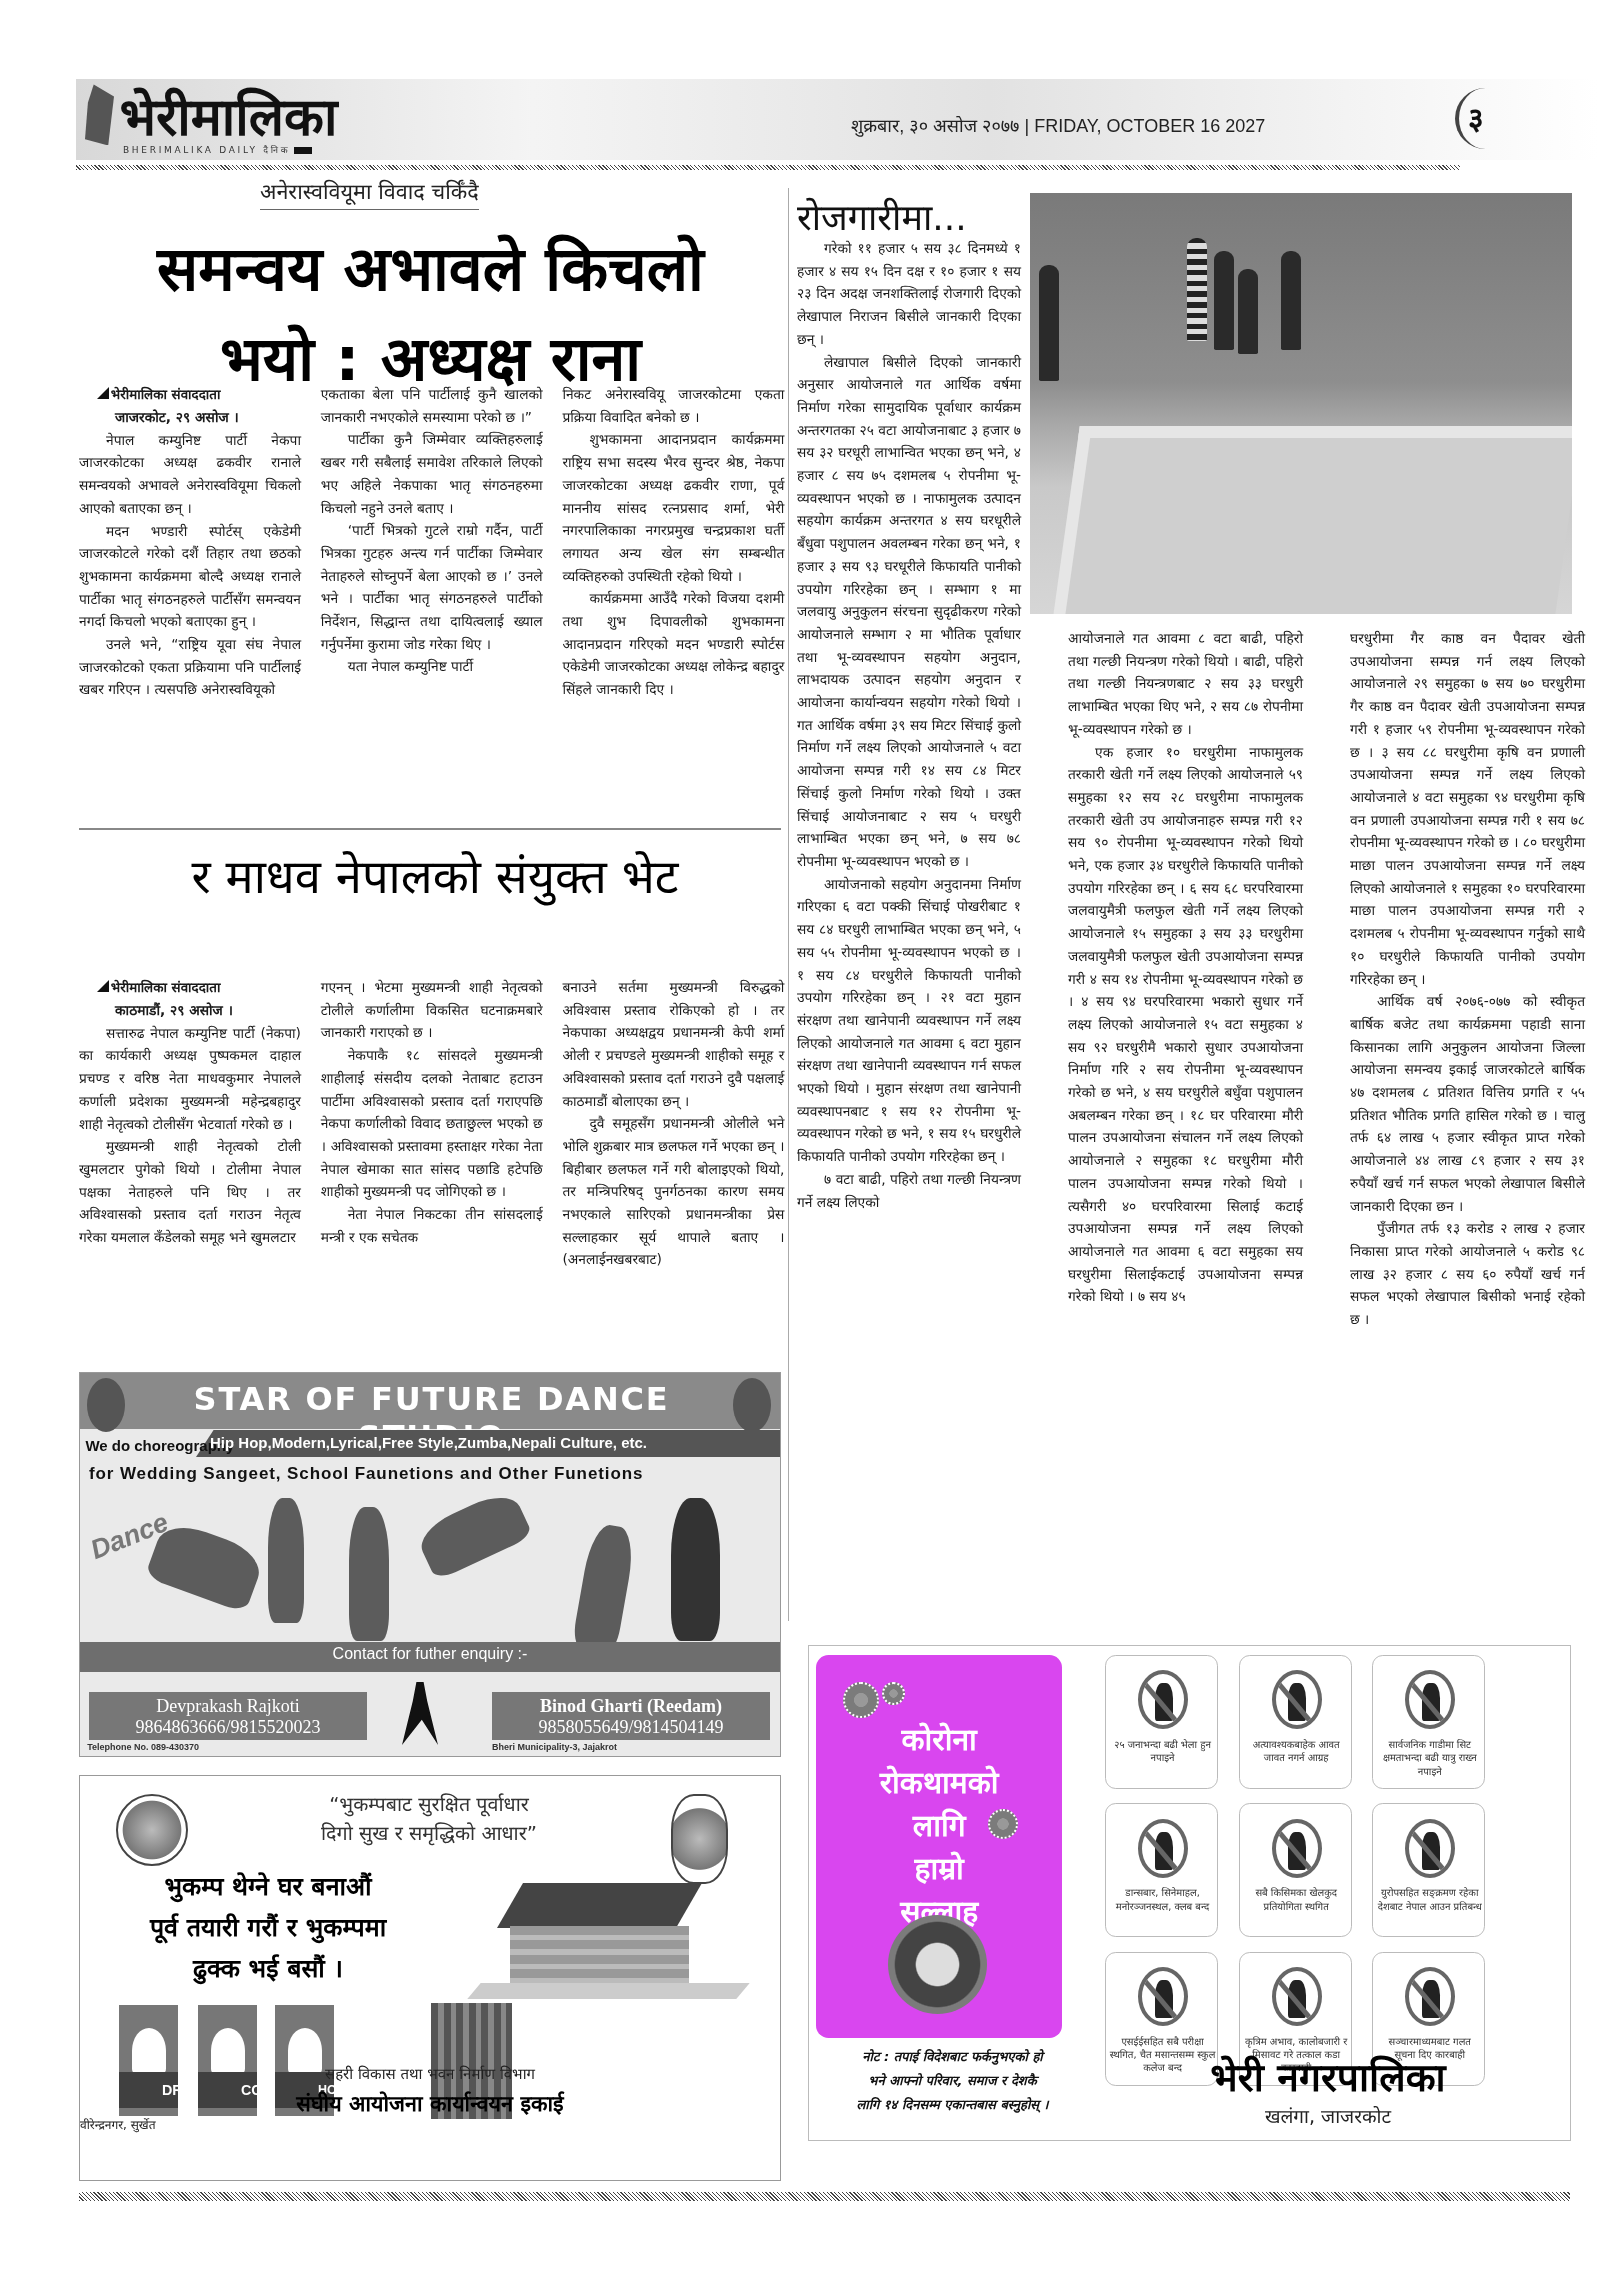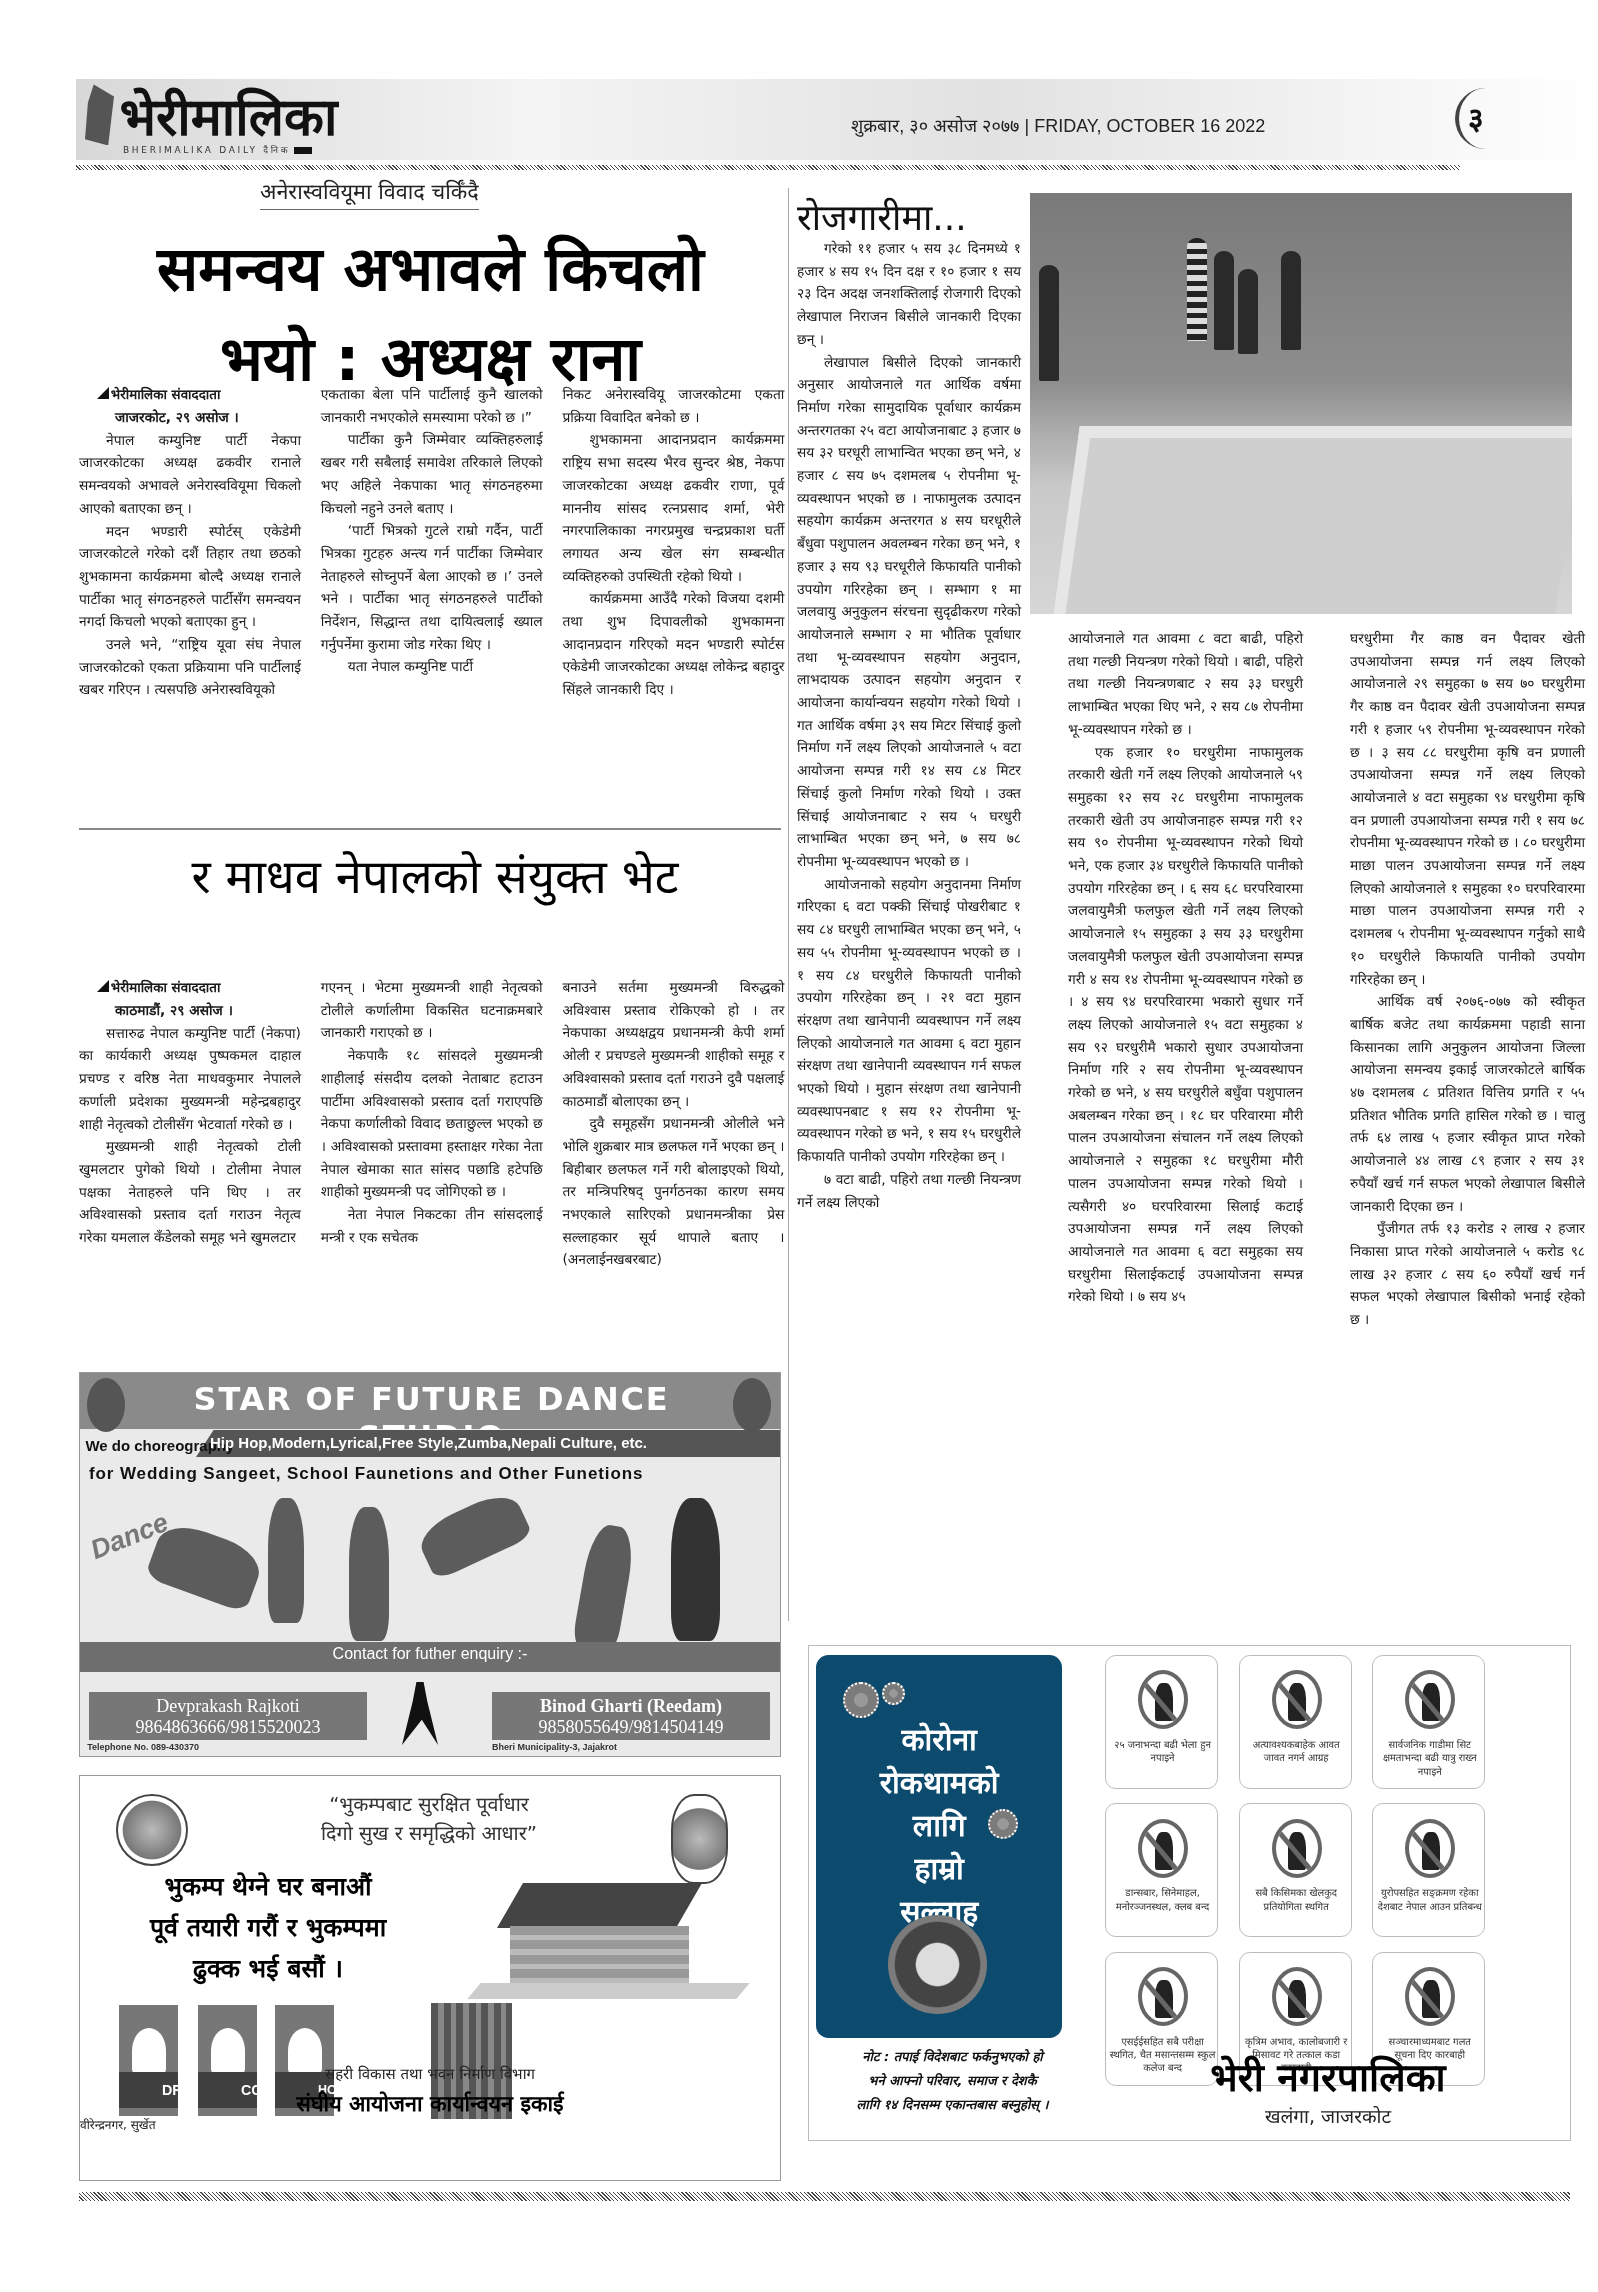--- a/index.html
+++ b/index.html
@@ -63,21 +63,21 @@
   .house .base { position: absolute; left: 0; top: 100px; width: 269px; height: 16px; background: #ccc; transform: skewX(-40deg); }
   .dch-card { position: absolute; top: 229px; width: 59px; height: 111px; background: #777; }
   .dch-card .fig { position: absolute; left: 12.5px; top: 23px; width: 34px; height: 45px; background: #fff; border-radius: 50% 50% 10% 10%; }
   .dch-card .lbl { position: absolute; left: 0; bottom: 8px; width: 100%; height: 36px; background: #404040; color: #fff; font-family: "Liberation Sans", sans-serif; font-weight: bold; font-size: 14.3px; text-align: center; line-height: 36px; padding-left: 43px; }
   .tower { position: absolute; left: 351px; top: 227px; width: 81px; height: 116px; background: repeating-linear-gradient(90deg, #555 0 7.2px, #888 7.2px 12.5px); }
   .quake-dept { position: absolute; left: 0; top: 287px; width: 100%; text-align: center; font-size: 15px; color: #222; }
   .quake-unit { position: absolute; left: 0; top: 312px; width: 100%; text-align: center; font-weight: bold; font-size: 21.5px; color: #000; }
   .quake-loc { position: absolute; left: 0; top: 340px; width: 100%; text-align: left; font-size: 12px; color: #222; }
 
   .ad-corona { position: absolute; left: 808px; top: 1645px; width: 763px; height: 496px; border: 0.9px solid #bbb; background: #fff; }
-  .cor-panel { position: absolute; left: 7.2px; top: 9px; width: 246px; height: 383px; background: #0c4a6e; border-radius: 12.5px; }
+  .cor-panel { position: absolute; left: 7.2px; top: 9px; width: 246px; height: 383px; background: #d946ef; border-radius: 12.5px; }
   .cor-virus { position: absolute; border-radius: 50%; border: 2.7px dotted #fff; background: radial-gradient(circle, #999 0 30%, #7b7b7b 32%); }
   .cor-title { position: absolute; left: 0; top: 63px; width: 100%; text-align: center; color: #fff; font-weight: bold; font-size: 30px; line-height: 43px; }
   .cor-emblem { position: absolute; left: 72px; top: 260px; width: 99px; height: 99px; border-radius: 50%; background: radial-gradient(circle, #ddd 0 30%, #444 32% 60%, #7b7b7b 62%); }
   .cor-note { position: absolute; left: 9px; top: 399px; width: 269px; text-align: center; font-style: italic; font-weight: bold; font-size: 13px; line-height: 24px; color: #111; }
   .cor-grid { position: absolute; left: 296px; top: 9px; display: grid; grid-template-columns: repeat(3, 113px); column-gap: 20.6px; row-gap: 14.3px; }
   .cor-tile { height: 134px; border: 1.3px solid #bbb; border-radius: 10.7px; position: relative; background: #fff; }
   .cor-tile .ban { position: absolute; left: 32px; top: 14.3px; width: 50px; height: 59px; border-radius: 50%; border: 4.5px solid #666; background: #fff; overflow: hidden; }
   .cor-tile .ban::after { content: ""; position: absolute; left: 18px; top: -5.4px; width: 4.5px; height: 72px; background: #666; transform: rotate(-40deg); }
   .cor-tile .ban .sil { position: absolute; left: 12.5px; top: 9px; width: 18px; height: 38px; background: #222; border-radius: 40% 40% 10% 10%; }
   .cor-tile .cap { position: absolute; left: 3.6px; top: 82px; width: 106px; text-align: center; font-size: 9.9px; line-height: 13.4px; color: #333; }
@@ -92,21 +92,21 @@
     <span class="mast-emblem"></span>
     <span class="mast-title">भेरीमालिका</span>
   </div>
   <div class="mast-sub">
     <span>BHERIMALIKA DAILY</span>
     <span>दैनिक</span><span class="blk"></span>
   </div>
   <div class="mast-date">
     <span>शुक्रबार, ३० असोज २०७७</span>
     <span>|</span>
-    <span>FRIDAY, OCTOBER 16 2022</span>
+    <span>FRIDAY, OCTOBER 16 2027</span>
   </div>
   <div class="mast-page">३</div>
 </header>
 <div class="hatch" style="left:76px; top:165px; width:1384px; height:5.4px;"></div>
 
 <div class="kicker">अनेरास्ववियूमा विवाद चर्किँदै</div>
 <h1 class="headline h1">
   <div>समन्वय अभावले किचलो</div>
   <div>भयो : अध्यक्ष राना</div>
 </h1>

